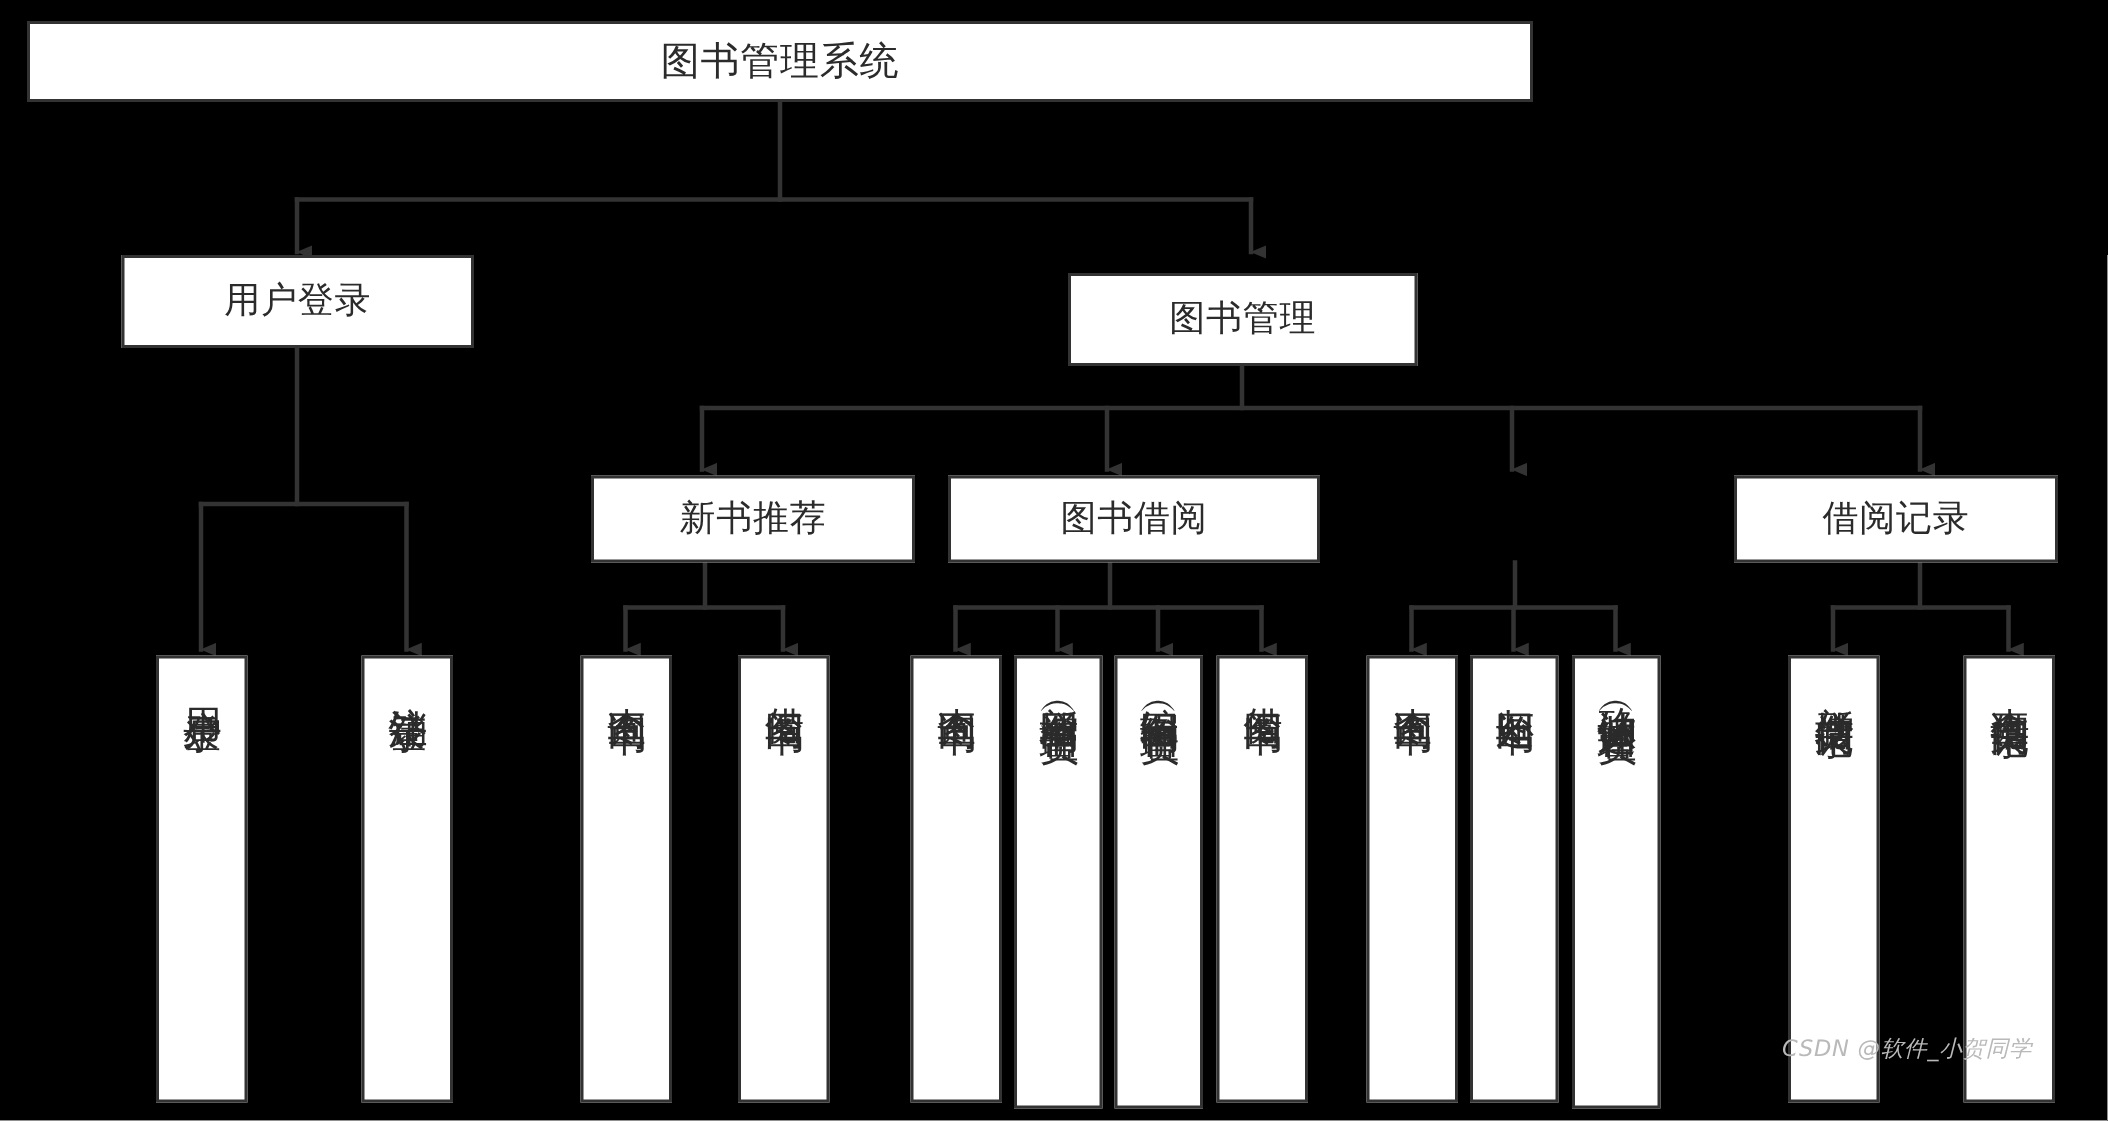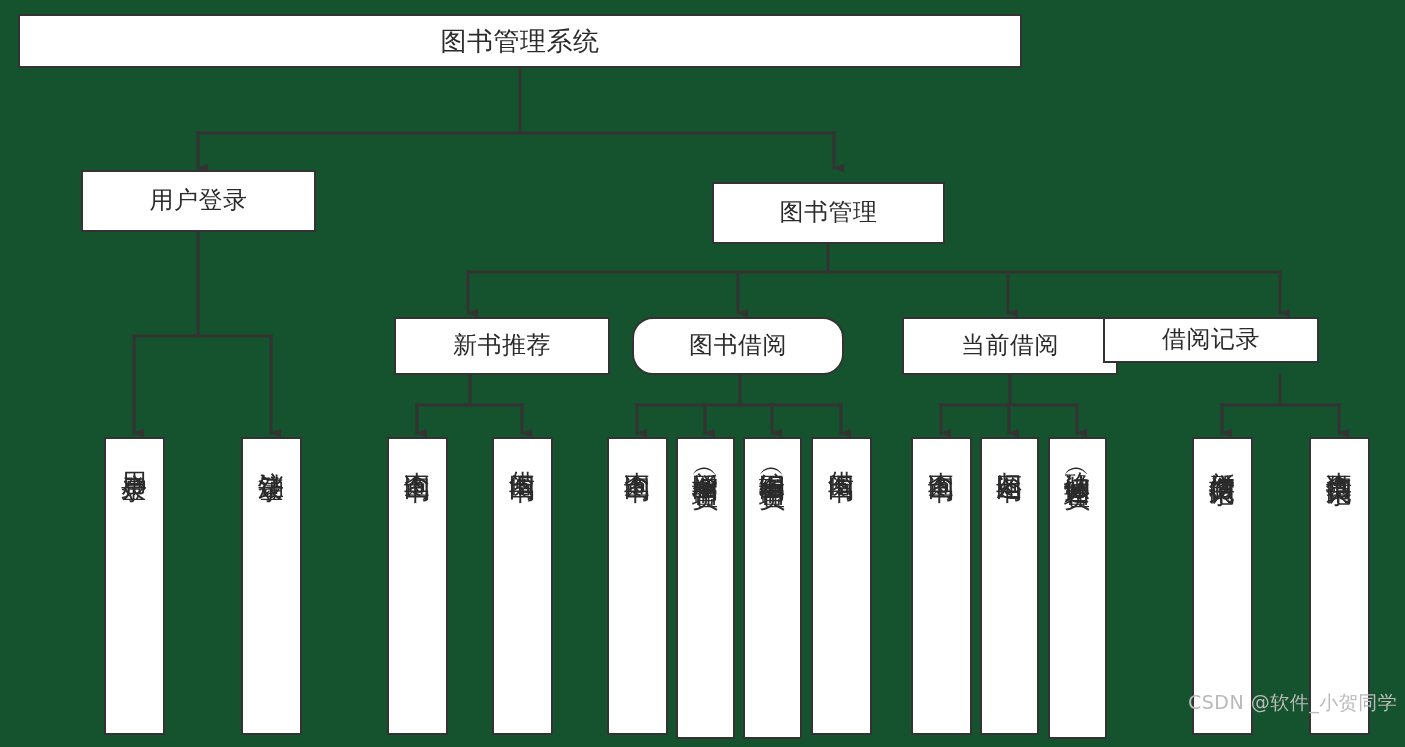--- a/index.html
+++ b/index.html
@@ -7,21 +7,21 @@
     padding: 0;
     background: #ffffff;
   }
   body {
     font-family: "DejaVu Sans", "Liberation Sans", sans-serif;
   }
   #diagram-root {
     position: relative;
     width: 1405px;
     height: 747px;
-    background: #14532d;
+    background: #000000;
     overflow: hidden;
   }
   #edge-layer {
     position: absolute;
     left: 0;
     top: 0;
     width: 1405px;
     height: 747px;
     pointer-events: none;
   }
@@ -57,25 +57,26 @@
     letter-spacing: 2px;
     white-space: nowrap;
   }
   #node-root .node-label {
     font-size: 26px;
   }
   #watermark {
     position: absolute;
     left: 1188px;
     top: 690px;
-    font-size: 19px;
+    font-size: 15px;
     color: #b9b9b9;
     white-space: nowrap;
     z-index: 9;
     letter-spacing: 0.5px;
+    font-style: italic;
   }
 </style>
 </head>
 <body>
 
 <div id="diagram-root">
 
   <svg id="edge-layer" viewBox="0 0 1405 747" xmlns="http://www.w3.org/2000/svg">
     <defs>
       <marker id="arrowhead" markerWidth="9" markerHeight="11" refX="4.5" refY="10.2" orient="auto" markerUnits="userSpaceOnUse">
@@ -133,27 +134,24 @@
   <div class="node horizontal" style="left:81px; top:170px; width:235px; height:62px;">
     <span class="node-label">用户登录</span>
   </div>
   <div class="node horizontal" style="left:712px; top:170px; width:233px; height:62px;margin-top:12px;">
     <span class="node-label">图书管理</span>
   </div>
 
   <div class="node horizontal" style="left:362px; top:317px; width:216px; height:58px;margin-left:32px;">
     <span class="node-label">新书推荐</span>
   </div>
-  <div class="node horizontal" style="left:632px; top:317px; width:212px; height:58px;border-radius:21px;">
+  <div class="node horizontal" style="left:632px; top:317px; width:248px; height:58px;">
     <span class="node-label">图书借阅</span>
   </div>
-  <div class="node horizontal" style="left:902px; top:317px; width:216px; height:58px;">
-    <span class="node-label">当前借阅</span>
-  </div>
-  <div class="node horizontal" style="left:1103px; top:317px; width:216px; height:46px;">
+  <div class="node horizontal" style="left:1156px; top:317px; width:216px; height:58px;">
     <span class="node-label">借阅记录</span>
   </div>
 
   <div class="node vertical" style="left:104px; top:437px; width:61px; height:298px;">
     <span class="node-label">用户登录</span>
   </div>
   <div class="node vertical" style="left:241px; top:437px; width:61px; height:298px;">
     <span class="node-label">注销登录</span>
   </div>
 

